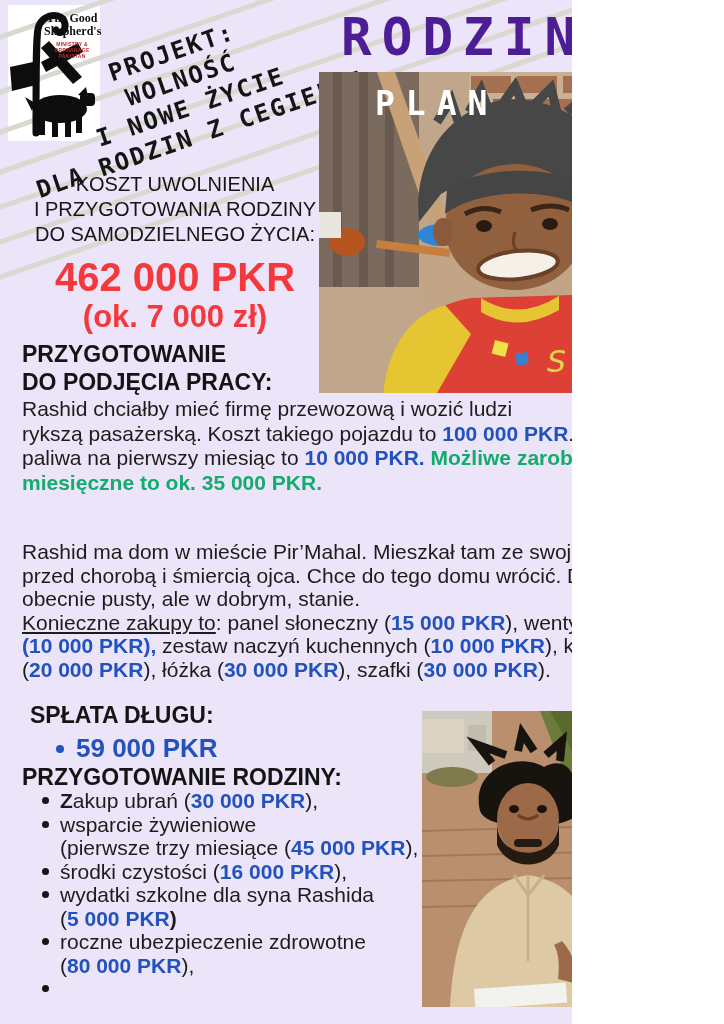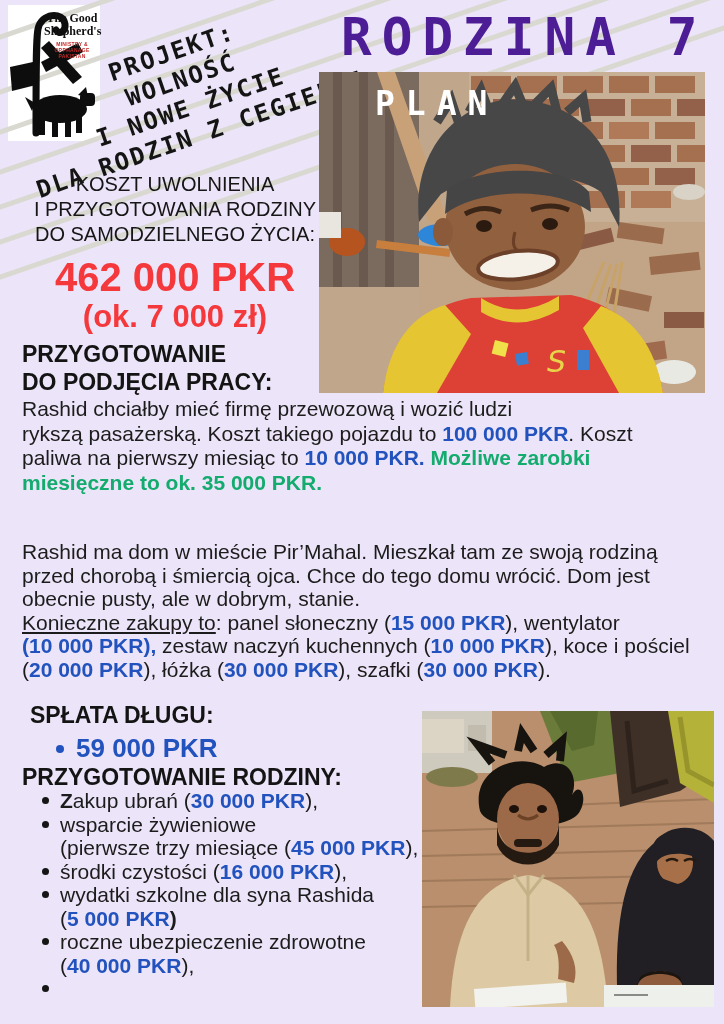--- a/index.html
+++ b/index.html
@@ -1,17 +1,17 @@
 <!DOCTYPE html>
 <html lang="pl"><head>
 <meta charset="utf-8">
 <style>
   html,body{margin:0;padding:0;}
   .page{
-    position:relative; width:724px; height:1024px; overflow:hidden;
+    position:relative; width:572px; height:1024px; overflow:hidden;
     background:#ece4f8; color:#171717;
     font-family:"Liberation Sans", sans-serif;
   }
   
   .stripe{
     position:absolute; left:-30px; width:840px; height:5px;
     background:#d9d9d1; transform:rotate(-19deg); transform-origin:0 50%;
     z-index:1;
   }
   
@@ -239,21 +239,21 @@
 
   <div class="sec-h" style="top:763px">PRZYGOTOWANIE RODZINY:</div>
   <div class="fam-list">
     <div class="li"><span class="dot"></span><span class="txt"><span class="b">Z</span><span>akup ubrań (</span><span class="blue">30 000 PKR</span><span>),</span></span></div>
     <div class="li"><span class="dot"></span><span class="txt"><span>wsparcie żywieniowe
 (pierwsze trzy miesiące (</span><span class="blue">45 000 PKR</span><span>),</span></span></div>
     <div class="li"><span class="dot"></span><span class="txt"><span>środki czystości (</span><span class="blue">16 000 PKR</span><span>),</span></span></div>
     <div class="li"><span class="dot"></span><span class="txt"><span>wydatki szkolne dla syna Rashida
 (</span><span class="blue">5 000 PKR</span><span class="b">)</span></span></div>
     <div class="li"><span class="dot"></span><span class="txt"><span>roczne ubezpieczenie zdrowotne
-(</span><span class="blue">40 000 PKR</span><span>),</span></span></div>
+(</span><span class="blue">80 000 PKR</span><span>),</span></span></div>
     <div class="li"><span class="dot"></span></div>
   </div>
 
   <div class="photo-bottom">
     <svg width="292" height="296" viewBox="0 0 292 296">
       <rect width="292" height="296" fill="#b98f6d"></rect>
       <g stroke="#a07a5a" stroke-width="2">
         <line x1="0" y1="120" x2="292" y2="112"></line>
           <line x1="0" y1="145" x2="292" y2="138"></line>
         <line x1="0" y1="170" x2="292" y2="164"></line>

